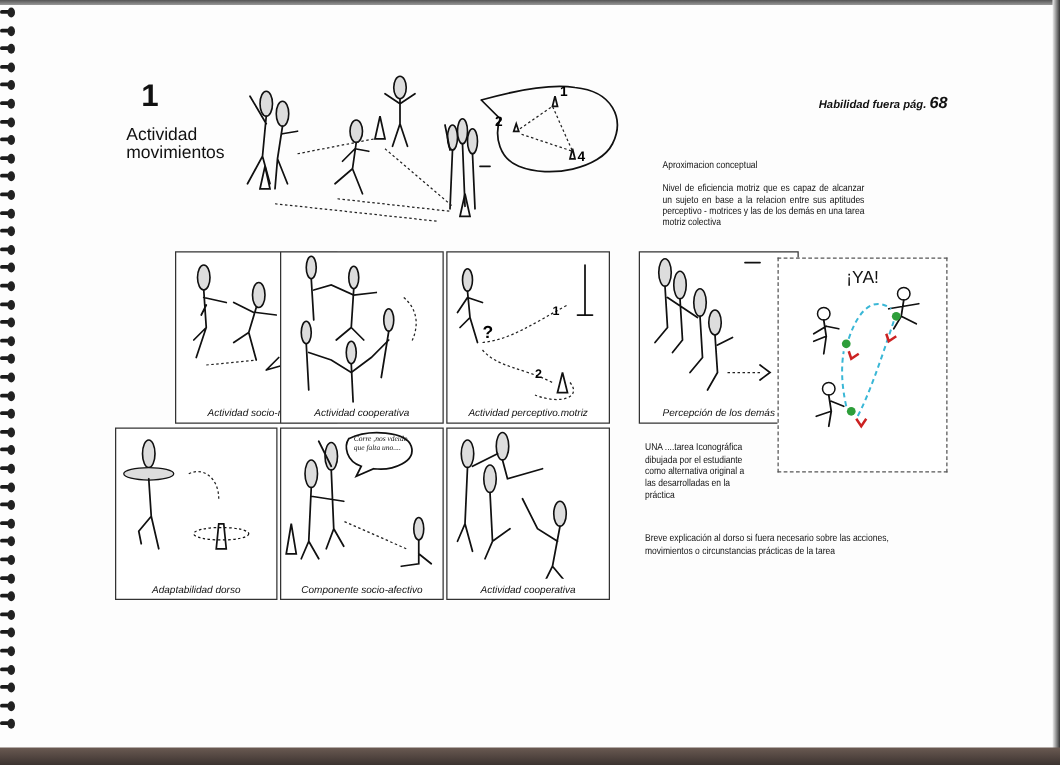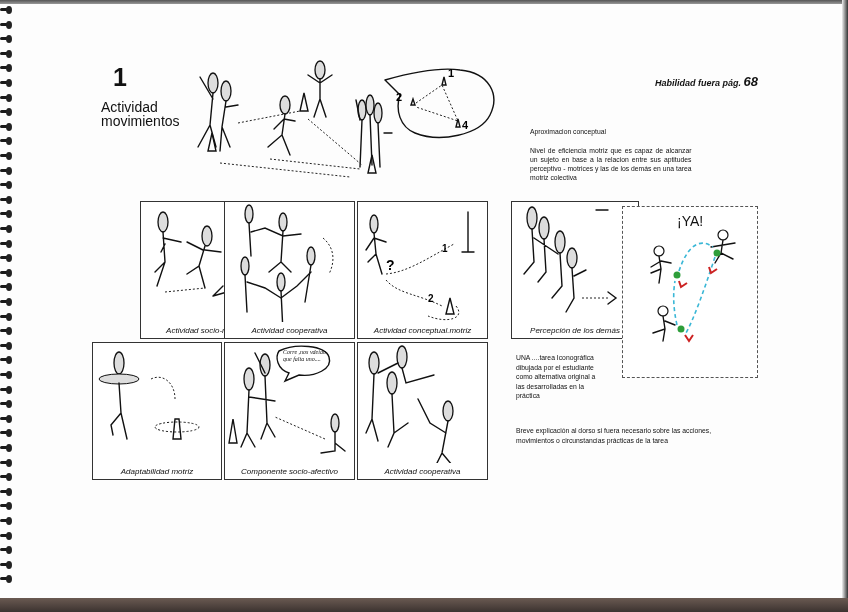--- a/index.html
+++ b/index.html
@@ -166,21 +166,21 @@
     <path class="s" d="M16 31 L18 52 L10 60 M18 52 L24 72 M16 36 L28 40 M16 36 L8 48"></path>
     <path class="s" d="M110 10 L110 50 M104 50 L116 50"></path>
     <path class="d" d="M28 72 C50 70,70 56,96 42"></path>
     <path class="d" d="M28 78 C40 92,60 92,84 104"></path>
     <path class="s" d="M88 112 L92 96 L96 112 Z"></path>
     <path class="d" d="M98 104 C108 116,90 122,70 114"></path>
     <text x="28" y="68" font-size="14" font-weight="bold" font-family="Liberation Sans, sans-serif">?</text>
     <text x="84" y="50" font-size="10" font-weight="bold" font-family="Liberation Sans, sans-serif">1</text>
     <text x="70" y="100" font-size="10" font-weight="bold" font-family="Liberation Sans, sans-serif">2</text>
   </svg>
-  <div class="cap">Actividad conceptual.motriz</div>
+  <div class="cap">Actividad perceptivo.motriz</div>
 </div>
 
 <div class="panel" style="left:490px;top:201px;width:128px;height:138px;margin-left:21px;">
   <svg width="128" height="120">
     <path class="s" d="M84 8 L96 8"></path>
     <ellipse class="h" cx="20" cy="16" rx="5" ry="11"></ellipse>
     <ellipse class="h" cx="32" cy="26" rx="5" ry="11"></ellipse>
     <ellipse class="h" cx="48" cy="40" rx="5" ry="11"></ellipse>
     <ellipse class="h" cx="60" cy="56" rx="5" ry="10"></ellipse>
     <path class="s" d="M20 27 L22 60 L12 72 M32 37 L34 70 L26 80 M48 51 L50 84 L40 96 M60 66 L62 96 L54 110 M22 36 L46 52 M62 74 L74 68"></path>
@@ -192,21 +192,21 @@
 
 <div class="panel" style="left:92px;top:342px;width:130px;height:138px;">
   <svg width="130" height="120">
     <ellipse class="h" cx="26" cy="20" rx="5" ry="11"></ellipse>
     <ellipse cx="26" cy="36" rx="20" ry="5" fill="#ddd" stroke="#111" stroke-width="1"></ellipse>
     <path class="s" d="M26 40 L28 70 L18 82 L20 92 M28 70 L34 96"></path>
     <path class="d" d="M58 36 C70 30,82 40,82 56"></path>
     <ellipse cx="84" cy="84" rx="22" ry="5" fill="none" stroke="#111" stroke-width="1" stroke-dasharray="2 2"></ellipse>
     <path class="s" d="M80 96 L82 76 L86 76 L88 96 Z"></path>
   </svg>
-  <div class="cap">Adaptabilidad motriz</div>
+  <div class="cap">Adaptabilidad dorso</div>
 </div>
 
 <div class="panel" style="left:224px;top:342px;width:131px;height:138px;">
   <svg width="131" height="120">
     <ellipse class="h" cx="24" cy="36" rx="5" ry="11"></ellipse>
     <ellipse class="h" cx="40" cy="22" rx="5" ry="11"></ellipse>
     <path class="s" d="M24 47 L22 90 L16 104 M22 90 L30 104 M40 33 L42 80 L36 96 M42 80 L50 94 M24 54 L50 58 M40 30 L30 10"></path>
     <path class="s" d="M4 100 L8 76 L12 100 Z"></path>
     <path class="s" d="M54 8 C70 0,100 2,104 14 C108 26,90 34,74 32 L60 38 L64 30 C52 26,50 14,54 8"></path>
     <path class="d" d="M100 96 L50 74"></path>

